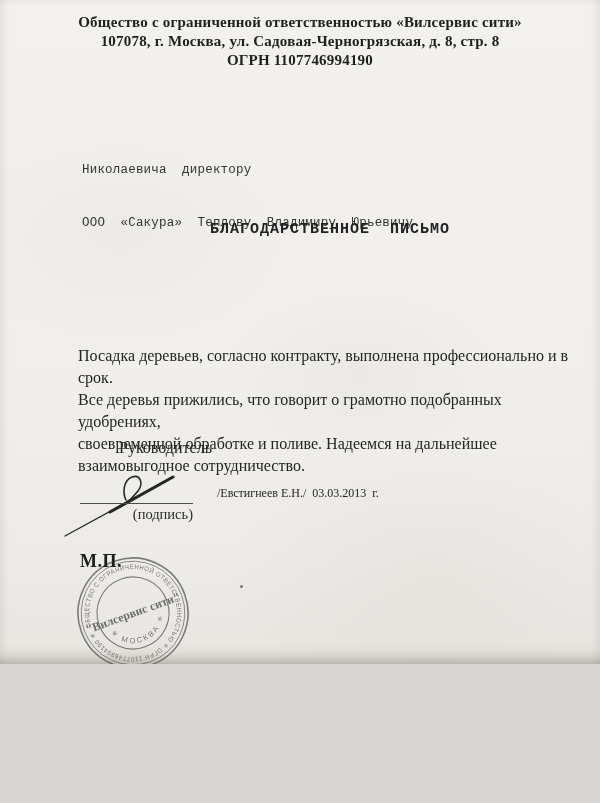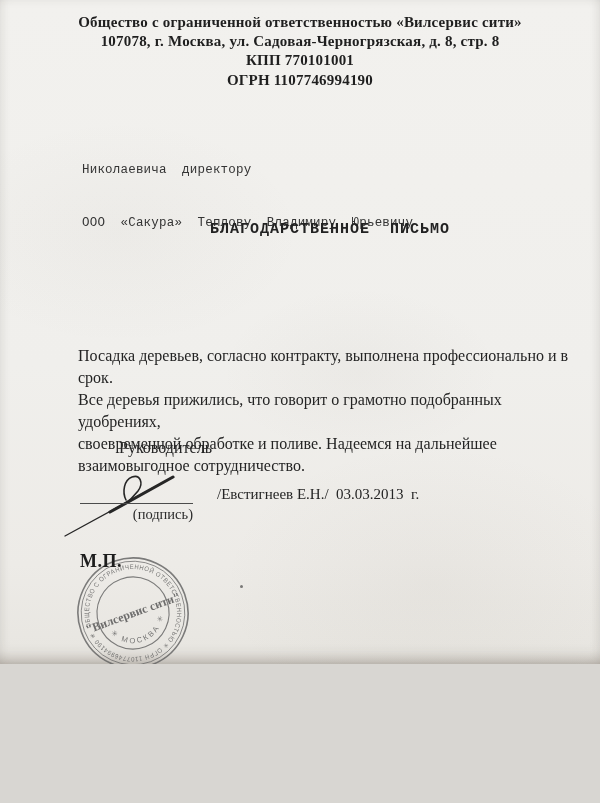--- a/index.html
+++ b/index.html
@@ -28,21 +28,21 @@
     font-size:15px;letter-spacing:1px;color:#222;white-space:pre;}
   
   .para{left:78px;width:500px;font-size:16px;line-height:22px;color:#242424;white-space:pre-wrap;}
   .p1{top:257px;}
   .p2{top:345px;}
   
   .signoff{top:437px;left:78px;font-size:16px;line-height:21.5px;color:#242424;margin-left:41px;}
   
   .sig-line{top:503px;left:80px;width:113px;border-top:1.4px solid #4c4c4c;height:0;}
   .sig-caption{top:506px;left:80px;width:113px;text-align:right;font-size:14.5px;color:#2c2c2c;}
-  .name-date{top:486px;left:217px;font-size:15px;color:#242424;white-space:pre;}
+  .name-date{top:486px;left:217px;font-size:12px;color:#242424;white-space:pre;}
   .sig-svg{top:465px;left:40px;width:180px;height:90px;}
   .sig-svg path{stroke:#262626;fill:none;stroke-linecap:round;}
   
   .mp{top:551px;left:80px;font-weight:bold;font-size:18px;color:#1d1d1d;letter-spacing:0.5px;}
   .stamp{top:553px;left:73px;width:120px;height:120px;opacity:0.82;}
   .ring{fill:none;stroke:#636363;}
   .ringText{font-family:"Liberation Sans",sans-serif;font-size:6.6px;letter-spacing:0.62px;fill:#5c5c5c;}
   .moscowText{font-family:"Liberation Sans",sans-serif;font-size:7.6px;letter-spacing:2.2px;fill:#5c5c5c;}
   .centerText{font-family:"Liberation Serif",serif;font-weight:bold;font-size:12px;fill:#525252;}
   
@@ -51,21 +51,20 @@
     transform:rotate(22deg);filter:blur(0.7px);}
 </style>
 </head>
 <body>
 
 <div class="paper">
 
   <div class="abs letterhead">
     <div>Общество с ограниченной ответственностью «Вилсервис сити»</div>
     <div>107078, г. Москва, ул. Садовая-Черногрязская, д. 8, стр. 8</div>
-    <div>КПП 770101001</div>
     <div>ОГРН 1107746994190</div>
   </div>
 
   <div class="abs addressee">
     <div>Николаевича  директору</div>
     <div>ООО  «Сакура»  Теплову  Владимиру  Юрьевичу</div>
   </div>
 
   <div class="abs title">БЛАГОДАРСТВЕННОЕ  ПИСЬМО</div>
 

